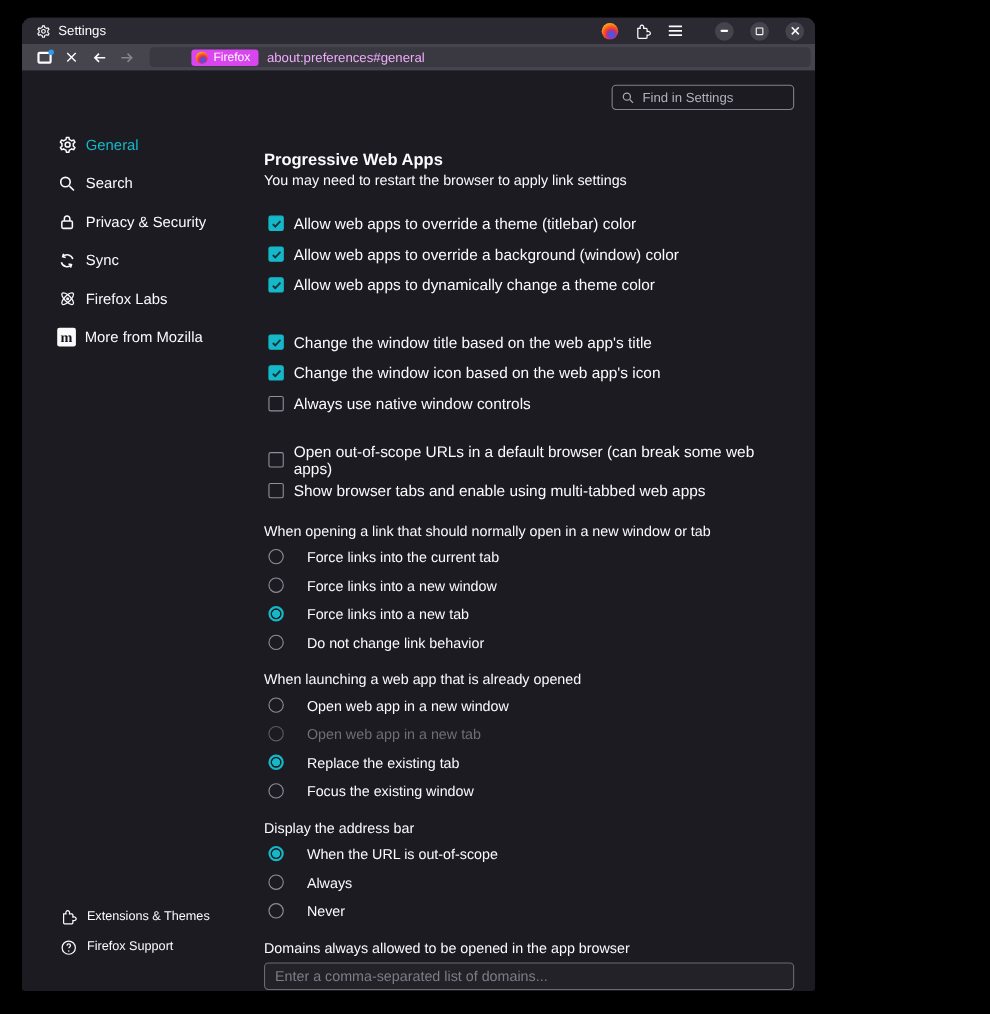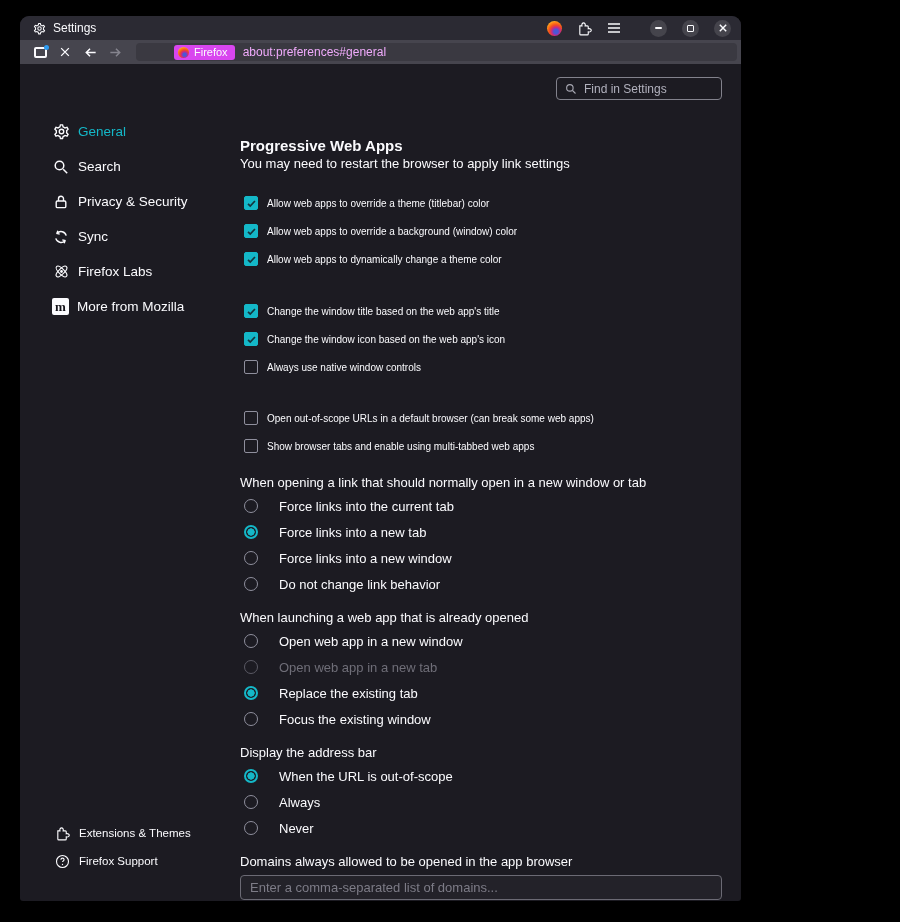--- a/index.html
+++ b/index.html
@@ -45,21 +45,21 @@
   .footer-item{display:flex;align-items:center;height:28px;gap:9px;color:#fbfbfe;font-size:11.5px;}
   .footer-item .icon{width:15px;height:15px;}
 
   
   .main{position:absolute;left:220px;top:120px;width:482px;color:#fbfbfe;}
   .main h2{margin:0;font-size:15px;line-height:20px;font-weight:bold;color:#fbfbfe;}
   .sub{margin:0;font-size:13px;line-height:16px;color:#fbfbfe;}
   .cb-group{margin-top:23px;}
   .cb-group:first-of-type{margin-top:17px;}
   .cb-group.g2{margin-top:24px;}
-  .cb-row{display:flex;align-items:center;height:28px;gap:9px;padding-left:4px;font-size:10px;}
+  .cb-row{display:flex;align-items:center;height:28px;gap:9px;padding-left:4px;font-size:14px;}
   .cb{width:14px;height:14px;border-radius:2px;border:1px solid #8f8f9d;background:transparent;flex:0 0 auto;display:flex;align-items:center;justify-content:center;}
   .cb.checked{border-color:#14b8c8;background:#14b8c8;}
   .rgroup .grp-label{font-size:13px;line-height:20px;margin-top:11px;}
   .rgroup.first .grp-label{margin-top:13px;}
   .radio-row{display:flex;align-items:center;height:26px;gap:21px;padding-left:4px;font-size:13px;}
   .radio{width:14px;height:14px;border-radius:50%;border:1px solid #8f8f9d;background:transparent;flex:0 0 auto;}
   .radio.sel{border:2px solid #14b8c8;background:radial-gradient(circle,#14b8c8 0 3.4px,#1c1b22 3.9px);}
   .radio-row.disabled{color:#6f6e78;}
   .radio-row.disabled .radio{border-color:#5a5964;}
   .domains-label{font-size:13px;line-height:20px;margin-top:11px;}
@@ -291,26 +291,26 @@
           </div>
         </div>
       <div id="rgroups">
           <div class="rgroup first">
             <div class="grp-label">When opening a link that should normally open in a new window or tab</div>
             <div class="radio-row">
               <span class="radio"></span>
               <span>Force links into the current tab</span>
             </div>
             <div class="radio-row">
+              <span class="radio"></span>
+              <span>Force links into a new window</span>
+            </div>
+            <div class="radio-row">
               <span class="radio sel"></span>
               <span>Force links into a new tab</span>
-            </div>
-            <div class="radio-row">
-              <span class="radio"></span>
-              <span>Force links into a new window</span>
             </div>
             <div class="radio-row">
               <span class="radio"></span>
               <span>Do not change link behavior</span>
             </div>
           </div>
           <div class="rgroup">
             <div class="grp-label">When launching a web app that is already opened</div>
             <div class="radio-row">
               <span class="radio"></span>

